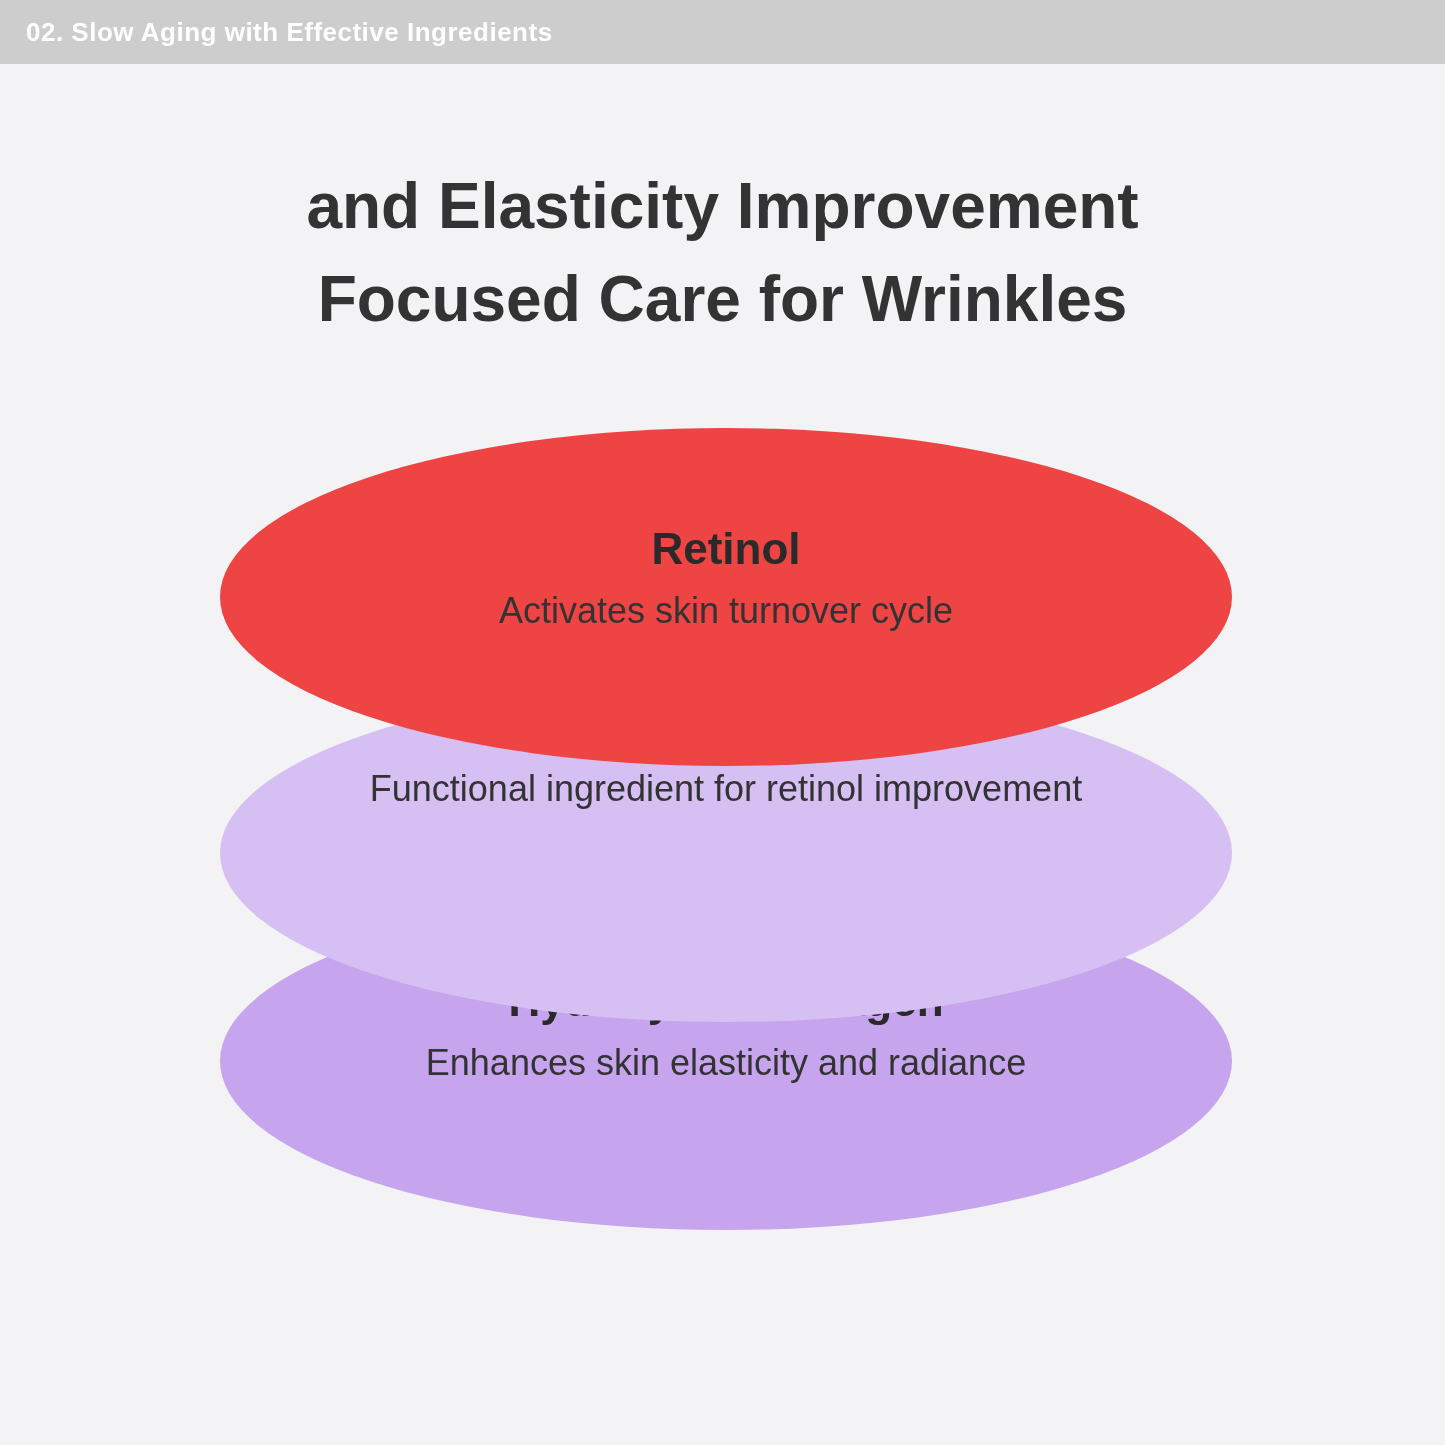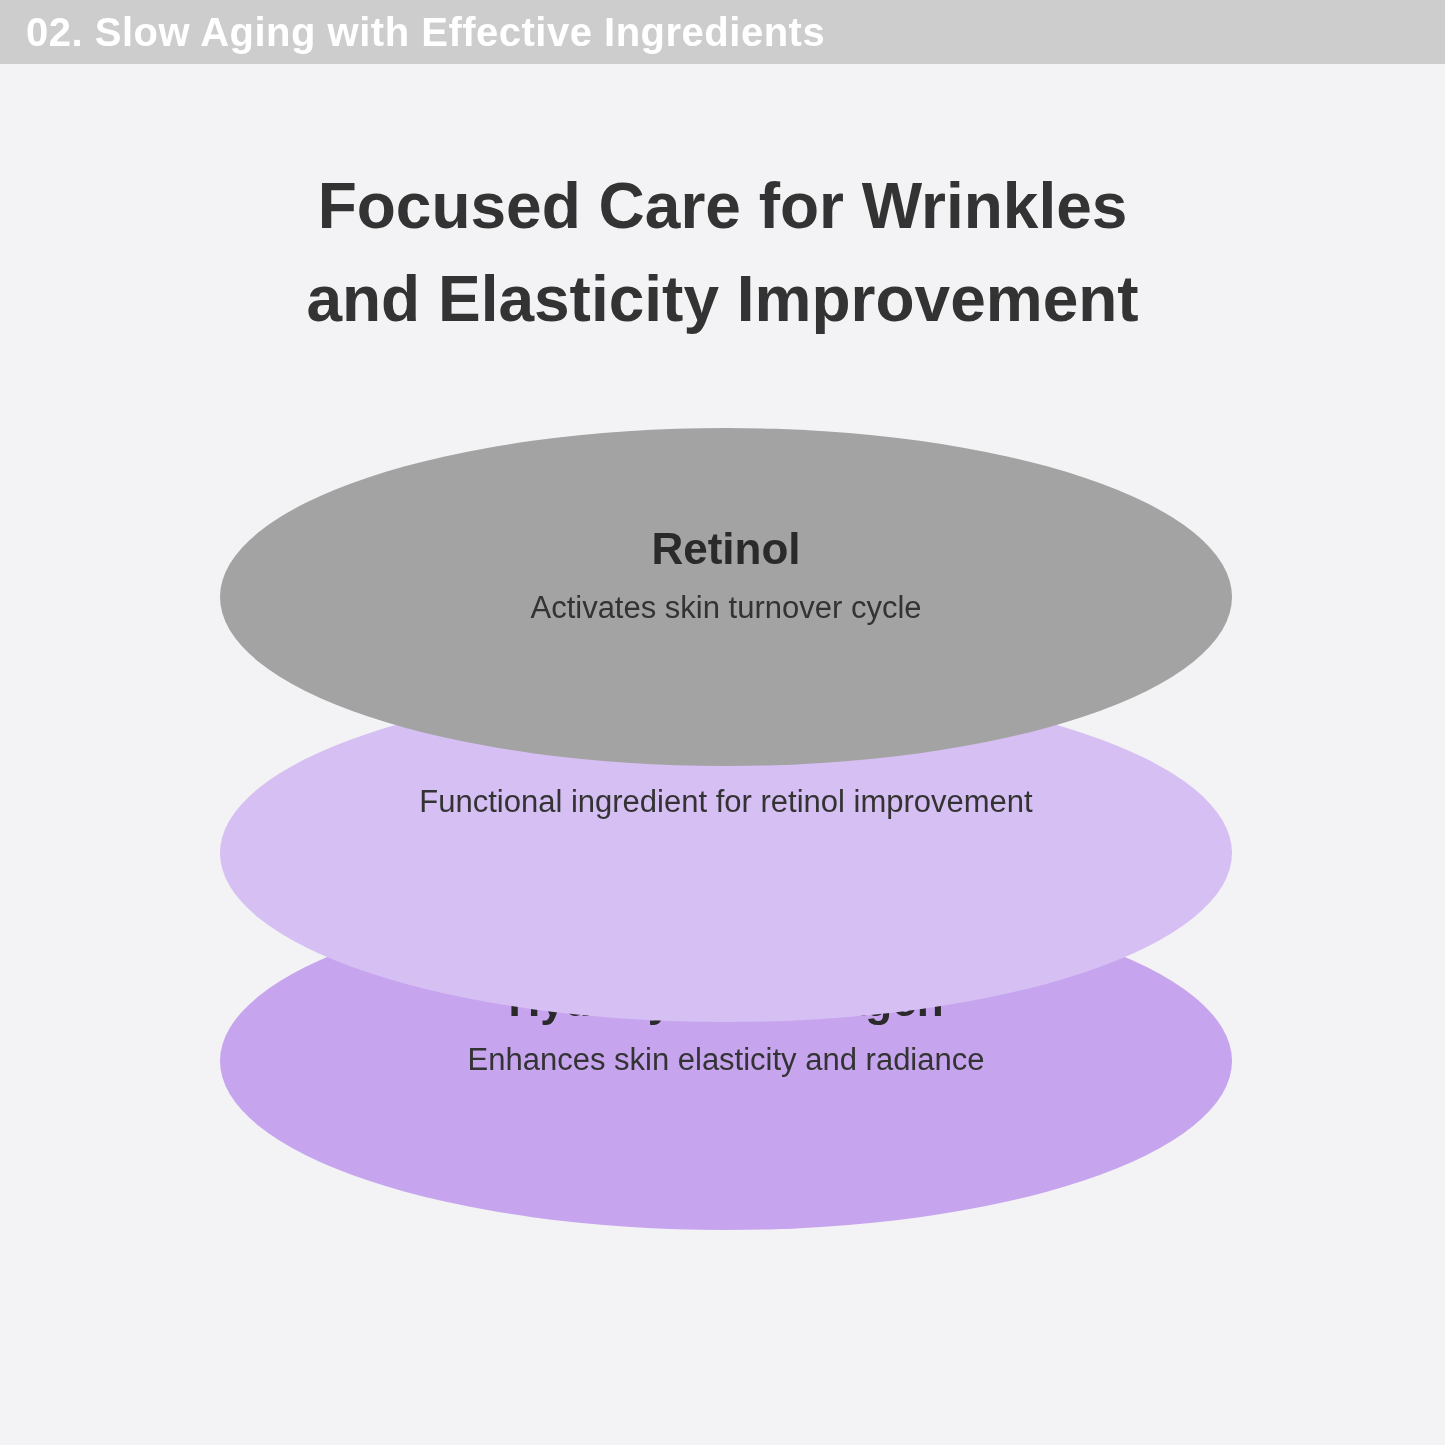--- a/index.html
+++ b/index.html
@@ -20,21 +20,21 @@
     position: absolute;
     top: 0;
     left: 0;
     width: 1445px;
     height: 64px;
     background: #cdcdcd;
     color: #ffffff;
     display: flex;
     align-items: center;
     padding-left: 26px;
-    font-size: 40px;
+    font-size: 26px;
     font-weight: bold;
     letter-spacing: 0.5px;
   }
 
   .page-title {
     position: absolute;
     top: 160px;
     left: 0;
     width: 1445px;
     text-align: center;
@@ -78,40 +78,39 @@
   .e4 .e-text { top: 78px; }
 
   .e-name {
     font-size: 44px;
     font-weight: bold;
     color: #2a2a2a;
     margin-bottom: 16px;
   }
 
   .e-desc {
-    font-size: 31px;
+    font-size: 36px;
     color: #333333;
-    margin-top: 16px;
   }
 </style>
 </head>
 <body>
 
 <div class="header-bar">
   <span>02. Slow Aging with Effective Ingredients</span>
 </div>
 
 <div class="page-title">
+  <div>and Elasticity Improvement</div>
   <div>Focused Care for Wrinkles</div>
-  <div>and Elasticity Improvement</div>
 </div>
 
 <div class="diagram">
 
-  <div class="ellipse e1" style="background: #a3a3a3;">
+  <div class="ellipse e1" style="background: #ef4444;">
     <div class="e-text">
       <div class="e-name">Retinol</div>
       <div class="e-desc">Activates skin turnover cycle</div>
     </div>
   </div>
 
   <div class="ellipse e2" style="background: rgb(214, 191, 243);">
     <div class="e-text">
       <div class="e-desc">Functional ingredient for retinol improvement</div>
     </div>

